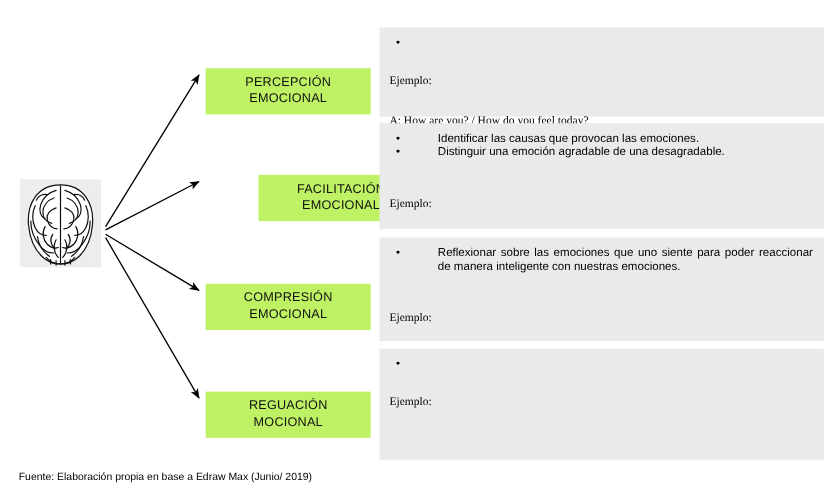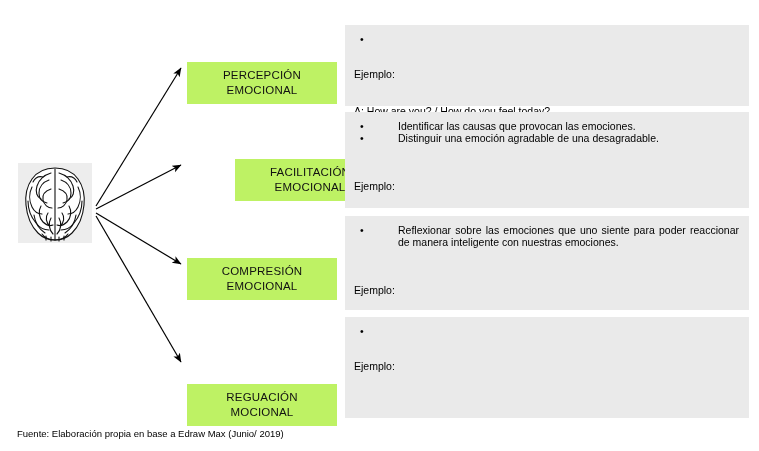--- a/index.html
+++ b/index.html
@@ -61,21 +61,21 @@
     letter-spacing: 0.2px;
     color: #111;
   }
   .stage-box .stage-label {
     display: block;
     white-space: pre-line;
   }
   #stage-0 { left: 187px; top: 62px;  width: 150px; height: 42px; }
   #stage-1 { left: 187px; top: 159px; width: 150px; height: 42px; margin-left: 48px; }
   #stage-2 { left: 187px; top: 258px; width: 150px; height: 42px; }
-  #stage-3 { left: 187px; top: 356px; width: 150px; height: 42px; margin-top: 28px; }
+  #stage-3 { left: 187px; top: 356px; width: 150px; height: 42px; }
 
   
   .detail-panel {
     position: absolute;
     left: 345px;
     width: 404px;
     background: #eaeaea;
     box-sizing: border-box;
     padding: 8px 10px 8px 9px;
     font-size: 10.5px;
@@ -103,21 +103,21 @@
     position: absolute;
     left: 6px;
     top: 0px;
     width: 10px;
     text-align: left;
   }
   .example-block {
     margin-top: 10px;
     white-space: pre-wrap;
   }
-  .example-line { display: block; }
+  .example-line { display: block; font-family: Liberation Serif, serif; }
 
   
   .footer-caption {
     position: absolute;
     left: 17px;
     top: 428px;
     font-size: 9.5px;
     line-height: 12px;
     color: #000;
     white-space: pre;

